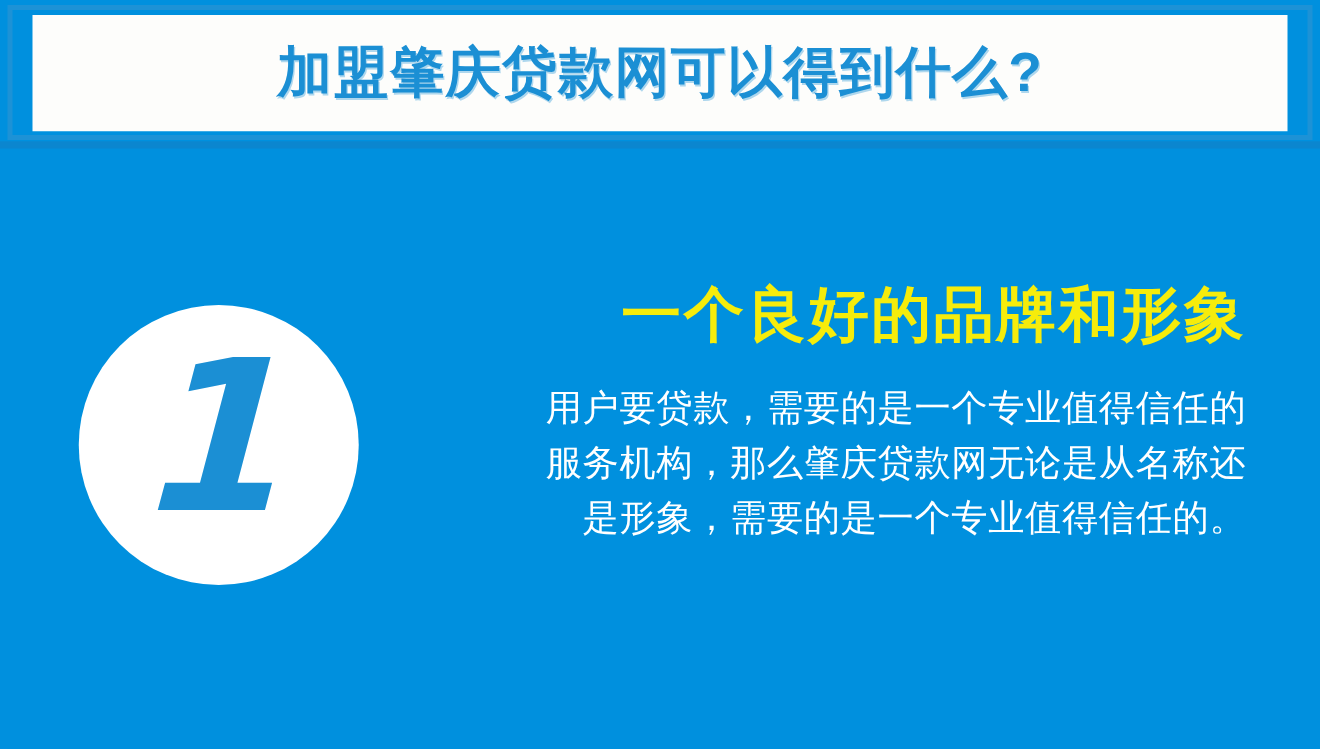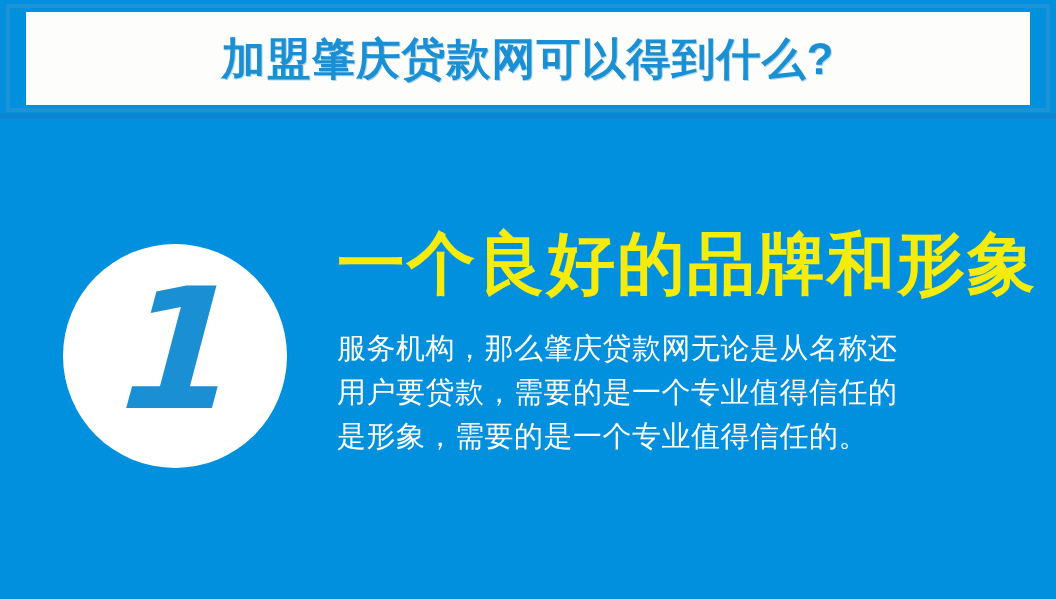--- a/index.html
+++ b/index.html
@@ -13,20 +13,21 @@
     font-family: "Liberation Sans", sans-serif;
     overflow: hidden;
   }
 
   .slide {
     position: relative;
     width: 1056px;
     height: 599px;
     background: #0090de;
     box-sizing: border-box;
+    text-align: right;
   }
 
   
   .header-band {
     position: absolute;
     left: 0;
     top: 0;
     width: 1056px;
     height: 119px;
     background: #0090de;
@@ -112,21 +113,21 @@
 
   .text-block {
     position: absolute;
     left: 337px;
     top: 108px;
     width: 660px;
   }
 
   .item-heading {
     color: #f6ec0b;
-    font-size: 68px;
+    font-size: 48px;
     font-weight: bold;
     line-height: 1.08;
     letter-spacing: 2px;
     margin: 0 0 26px 0;
     white-space: nowrap;
   }
 
   .item-body {
     color: #ffffff;
     font-size: 29px;
@@ -176,20 +177,20 @@
 
   <div class="content">
 
     <div class="number-badge">
       <span class="numeral">1</span>
     </div>
 
     <div class="text-block">
       <h2 class="item-heading">一个良好的品牌和形象</h2>
       <p class="item-body">
+        <span class="body-line">用户要贷款，需要的是一个专业值得信任的</span>
         <span class="body-line">服务机构，那么肇庆贷款网无论是从名称还</span>
-        <span class="body-line">用户要贷款，需要的是一个专业值得信任的</span>
         <span class="body-line">是形象，需要的是一个专业值得信任的。</span>
       </p>
     </div>
 
   </div>
 </div>
 
 </body></html>

